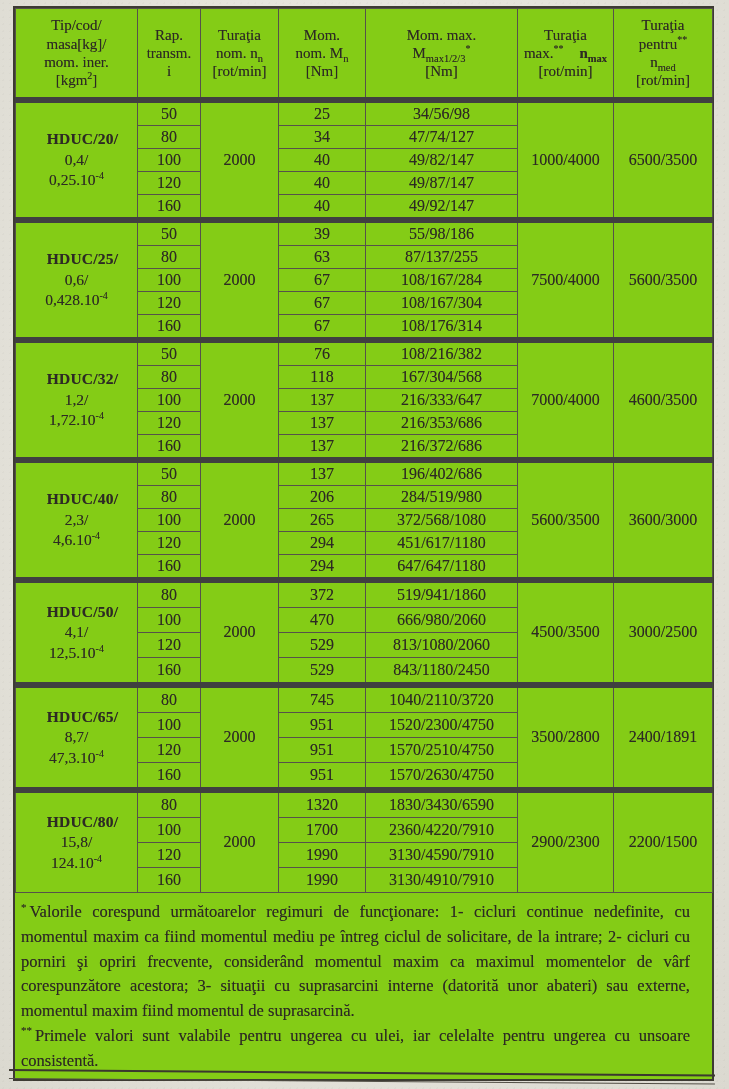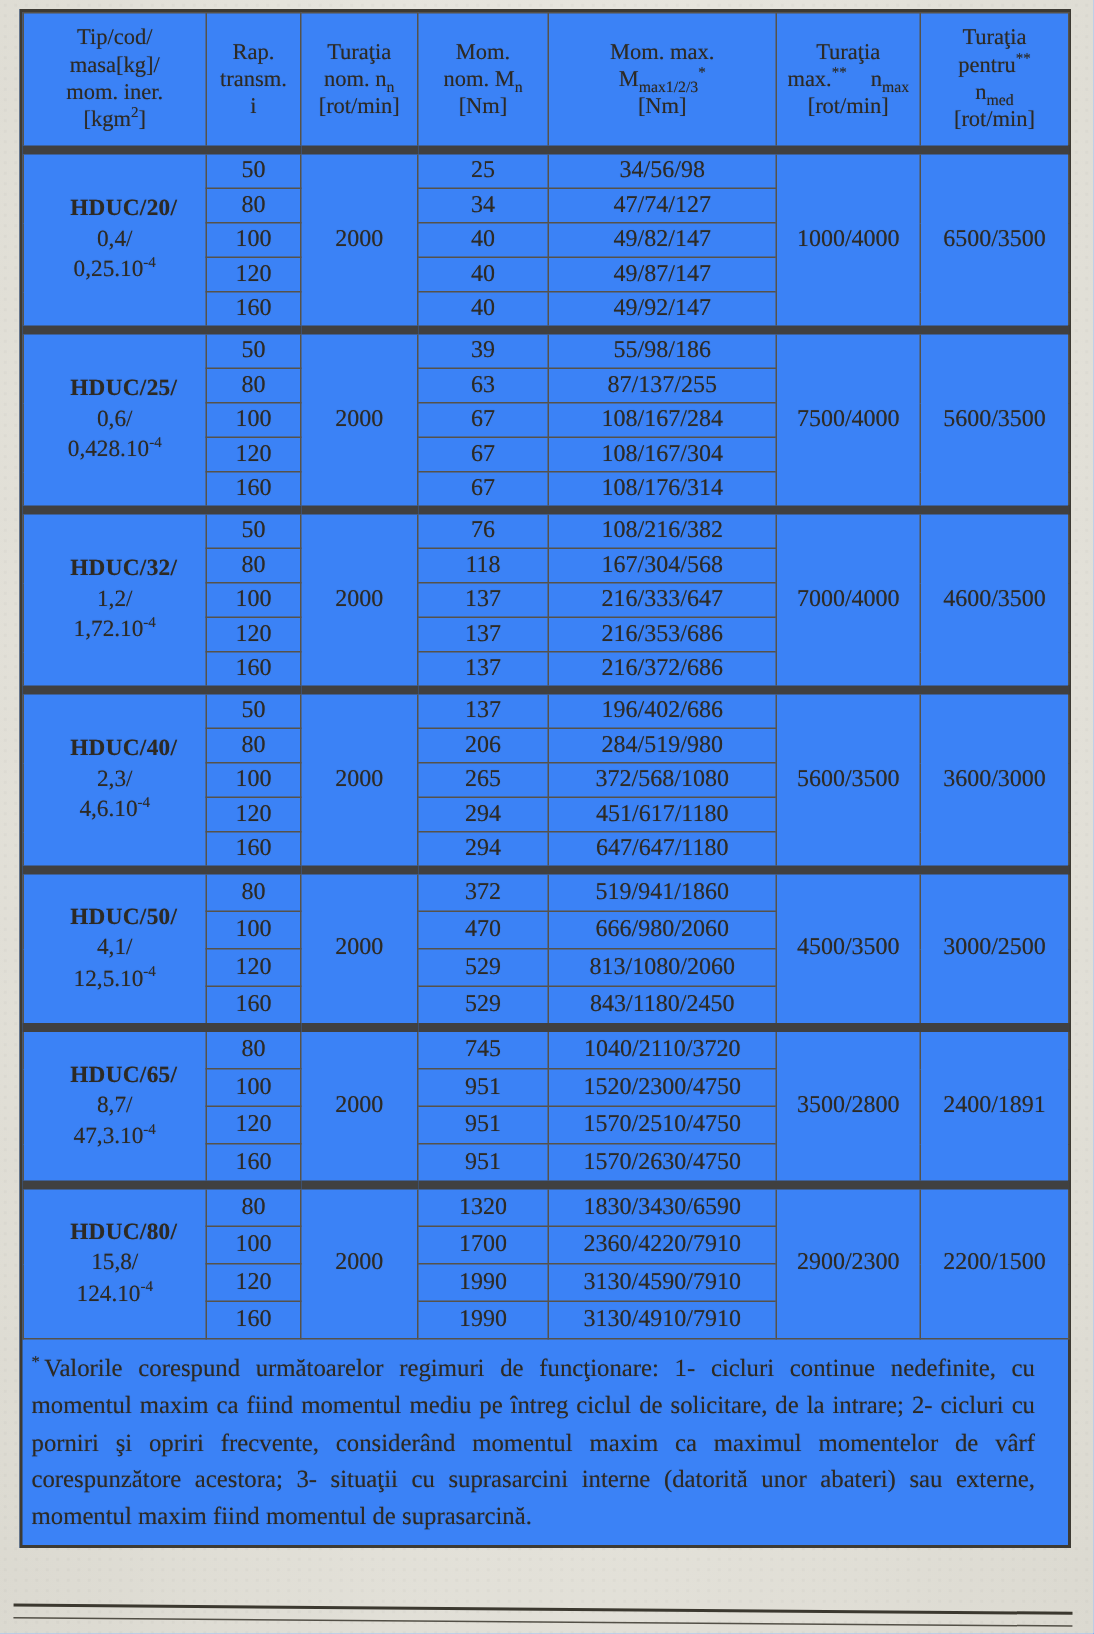--- a/index.html
+++ b/index.html
@@ -9,42 +9,42 @@
     color:#2d2a24;
     background:
       radial-gradient(rgba(0,0,0,0.025) 1px, transparent 1px),
       radial-gradient(ellipse at 50% 38%, #edebe4 0%, #e5e3db 55%, #dbd9d0 100%);
     background-size:7px 7px, 100% 100%;
   }
   .sheet{
     position:absolute;left:13px;top:6px;width:701px;
     box-sizing:border-box;
     border:2px solid #3d3a33;
-    background:#3b82f6;
+    background:#84cc16;
     text-shadow:0 0 0.5px rgba(45,42,36,0.5);
   }
   table{border-collapse:collapse;width:697px;table-layout:fixed;}
   th,td{
     border:1px solid #56524a;
     text-align:center;vertical-align:middle;padding:0 1px;
     overflow:hidden;
   }
   thead th{
     font-weight:normal;font-size:15px;line-height:1.22;height:88px;
     border-bottom:2px solid #3d3a33;
   }
   tbody td{font-size:16px;line-height:1.05;}
   tr.r5 td{height:22px;}
   tr.r4 td{height:24px;}
   tr.gfirst td{border-top:6px solid #404040;}
   td.name-cell{font-size:15.5px;line-height:1.32;}
   .nm1{font-weight:bold;letter-spacing:0.2px;margin-left:12px;}
   sup{font-size:10px;vertical-align:super;line-height:0;}
   sub{font-size:10.5px;vertical-align:sub;line-height:0;}
-  .hsp{margin-left:16px;}
+  .hsp{margin-left:16px;font-weight:bold;}
   .footnotes{
     padding:7px 22px 6px 6px;
     font-size:16.5px;line-height:1.5;text-align:justify;
   }
   .footnotes p{margin:0;}
   .fn-marker{font-size:11px;margin-right:3px;}
   .bottom-rule{
     position:absolute;left:9px;top:1069px;width:706px;height:7px;
     border-top:2.5px solid #3b382f;
     border-bottom:1.5px solid #524f46;
@@ -321,16 +321,17 @@
         <tr class="r4">
           <td class="num">160</td>
           <td class="num">1990</td>
           <td class="num">3130/4910/7910</td>
         </tr>
       </tbody>
   </table>
 
   <div class="footnotes">
     <p><sup class="fn-marker">*</sup><span>Valorile corespund următoarelor regimuri de funcţionare: 1- cicluri continue nedefinite, cu momentul maxim ca fiind momentul mediu pe întreg ciclul de solicitare, de la intrare; 2- cicluri cu porniri şi opriri frecvente, considerând momentul maxim ca maximul momentelor de vârf corespunzătore acestora; 3- situaţii cu suprasarcini interne (datorită unor abateri) sau externe, momentul maxim fiind momentul de suprasarcină.</span></p>
+    <p><sup class="fn-marker">**</sup><span>Primele valori sunt valabile pentru ungerea cu ulei, iar celelalte pentru ungerea cu unsoare consistentă.</span></p>
   </div>
 </div>
 
 <div class="bottom-rule"></div>
 
 </body></html>

